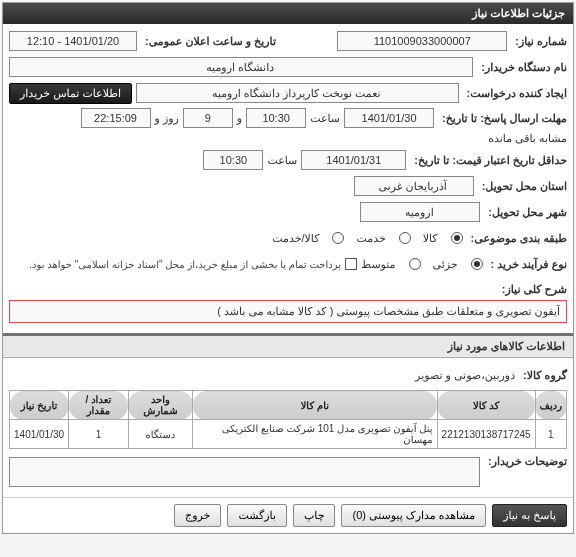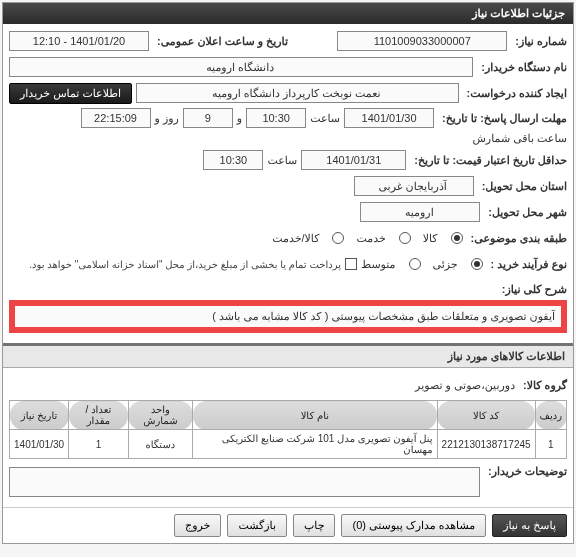--- a/index.html
+++ b/index.html
@@ -67,21 +67,21 @@
   width: 12px; height: 12px; border: 1px solid #555; border-radius: 50%;
   display: inline-flex; align-items: center; justify-content: center;
 }
 .radio-dot.sel::after { content: ""; width: 6px; height: 6px; background: #333; border-radius: 50%; }
 .checkbox {
   width: 12px; height: 12px; border: 1px solid #555; display: inline-block;
   background: #fff;
 }
 .note { font-size: 10px; color: #444; }
 .desc-box {
-  border: 6px solid #ef4444;
+  border: 1px solid #ef4444;
   background: #fafafa;
   width: 100%;
   padding: 4px 6px;
   min-height: 22px;
   text-align: right;
 }
 .sub-header {
   background: #e8e8e8;
   border-top: 3px solid #737373;
   border-bottom: 1px solid #aaa;
@@ -96,21 +96,21 @@
 }
 th, td {
   border: 1px solid #aaa;
   padding: 3px 4px;
   text-align: center;
   font-size: 10px;
 }
 th {
   background: linear-gradient(#ddd, #ccc);
   color: #222;
-  font-weight: normal;
+  font-weight: bold;
   border-radius: 14px;
 }
 td { background: #fff; }
 .textarea-box {
   border: 1px solid #888;
   background: #fafafa;
   width: 100%;
   min-height: 30px;
   margin-top: 2px;
 }
@@ -143,21 +143,21 @@
 <div class="panel">
   <div class="panel-header">جزئیات اطلاعات نیاز</div>
 
   <div class="panel-body top-rows">
 
     <div class="row">
       <span class="label">شماره نیاز:</span>
       <span class="input-box" style="width:170px">1101009033000007</span>
       <span class="flex-fill"></span>
       <span class="label">تاریخ و ساعت اعلان عمومی:</span>
-      <span class="input-box" style="width:140px">1401/01/20 - 12:10</span>
+      <span class="input-box" style="width:128px">1401/01/20 - 12:10</span>
     </div>
 
     <div class="row">
       <span class="label">نام دستگاه خریدار:</span>
       <span class="input-box wide" style="text-align:right;padding-right:6px">دانشگاه ارومیه</span>
     </div>
 
     <div class="row">
       <span class="label">ایجاد کننده درخواست:</span>
       <span class="input-box wide" style="text-align:right;padding-right:6px">نعمت نوبخت کارپرداز دانشگاه ارومیه</span>
@@ -166,21 +166,21 @@
 
     <div class="row">
       <span class="label">مهلت ارسال پاسخ: تا تاریخ:</span>
       <span class="input-box" style="width:90px">1401/01/30</span>
       <span class="small-label">ساعت</span>
       <span class="input-box" style="width:60px">10:30</span>
       <span class="small-label">و</span>
       <span class="input-box" style="width:50px">9</span>
       <span class="small-label">روز و</span>
       <span class="input-box" style="width:70px">22:15:09</span>
-      <span class="small-label">ساعت باقی شمارش</span>
+      <span class="small-label">مشابه باقی مانده</span>
     </div>
 
     <div class="row">
       <span class="label">حداقل تاریخ اعتبار قیمت: تا تاریخ:</span>
       <span class="input-box" style="width:105px">1401/01/31</span>
       <span class="small-label">ساعت</span>
       <span class="input-box" style="width:60px">10:30</span>
     </div>
 
     <div class="row">

